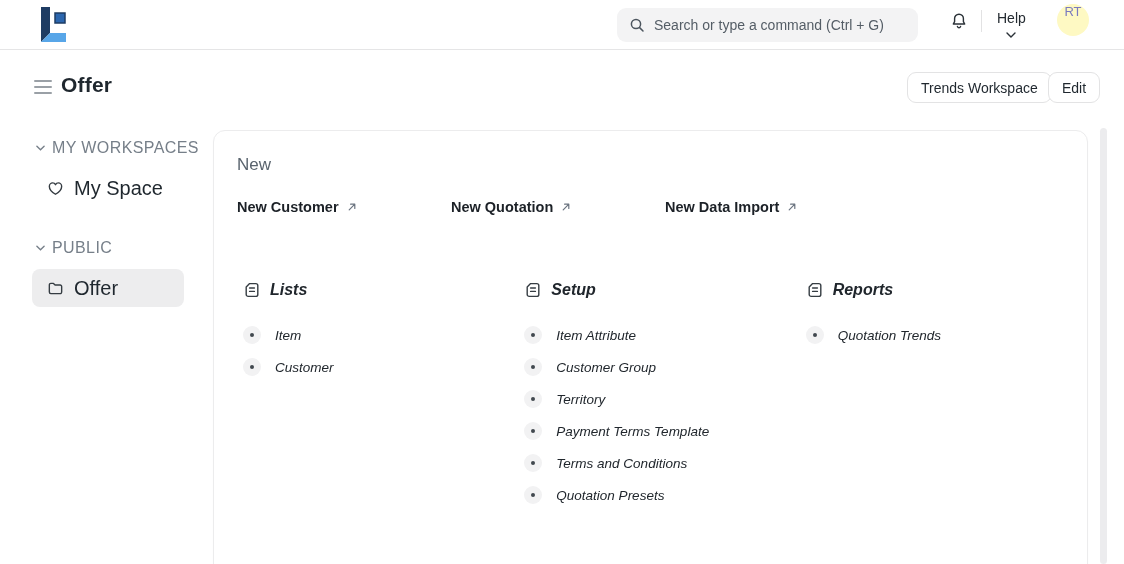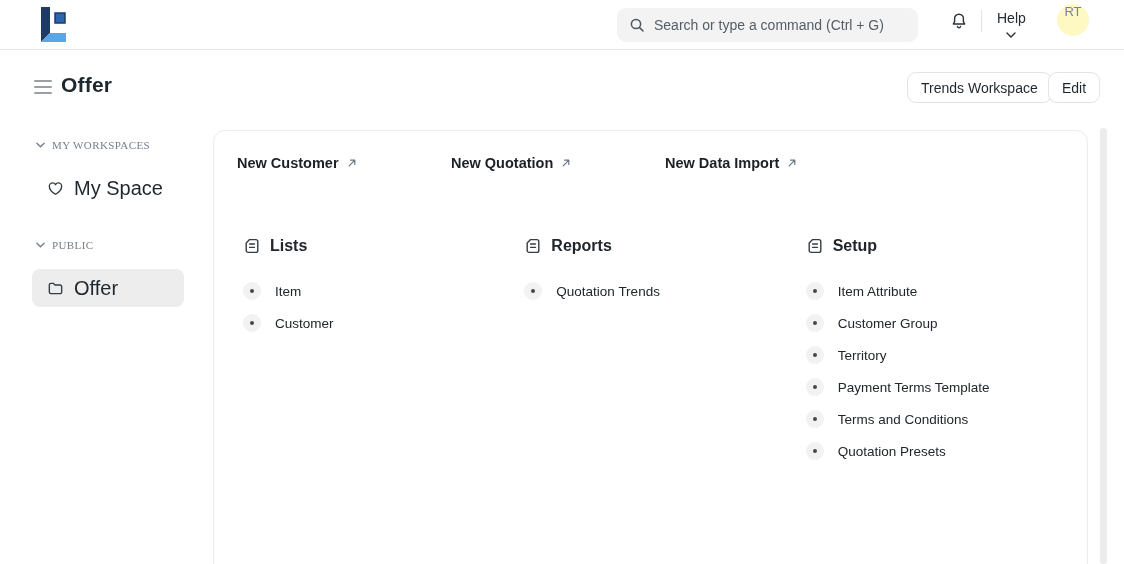--- a/index.html
+++ b/index.html
@@ -32,38 +32,38 @@
     font-weight:bold; letter-spacing:.2px; }
   .btn { position:absolute; top:72px; height:31px; background:#ffffff;
     border:1px solid #e3e3e4; border-radius:9px; font-size:14px; color:#1f272e;
     display:flex; align-items:center; padding:0 13px; cursor:pointer;
     font-family:inherit; }
   .btn-create { left:907px; }
   .btn-edit { left:1048px; }
 
   
   .section-label { position:absolute; display:flex; align-items:center; gap:7px;
-    font-size:11px; font-weight:500; letter-spacing:.4px; color:#767f89;
-    cursor:pointer;font-family:Liberation Serif, serif; }
+    font-size:16px; font-weight:500; letter-spacing:.4px; color:#767f89;
+    cursor:pointer; }
   .sb-item { position:absolute; left:32px; width:152px; height:38px;
     border-radius:8px; display:flex; align-items:center; padding:0 0 0 15px;
     gap:10px; font-size:20px; color:#1f272e; cursor:pointer; }
   .sb-item.selected { background:#ededee; }
 
   
   .card { position:absolute; left:213px; top:130px; width:875px; height:470px;
     background:#ffffff; border:1px solid #ececed; border-radius:12px;
     box-shadow:0 1px 2px rgba(0,0,0,.02); }
   .new-title { margin:24px 0 0 23px; font-size:17px; color:#5a646e; }
   .shortcut-row { display:flex; margin:24px 0 0 23px; }
   .shortcut { width:214px; display:flex; align-items:center; gap:7px;
     cursor:pointer; }
   .shortcut .lbl { font-size:14.5px; font-weight:600; color:#1c2127; }
   .columns-row { display:flex; margin:66px 0 0 29px; }
-  .col { width:286px; }
+  .col { width:286px;font-style:italic; }
   .col-header { display:flex; align-items:center; gap:9px; }
   .col-header .lbl { font-size:16px; font-weight:600; color:#20262c; }
   .col-items { margin-top:20px; list-style:none; }
   .col-item { height:32px; display:flex; align-items:center; gap:14px;
     cursor:pointer; }
   .col-item .pill { width:18px; height:18px; border-radius:9px; background:#f2f2f3;
     display:flex; align-items:center; justify-content:center; flex:0 0 18px; }
   .col-item .dot { width:4px; height:4px; border-radius:50%; background:#41484f; }
   .col-item .lbl { font-size:13.5px; color:#21272d; }
 
@@ -156,20 +156,21 @@
 <div class="sb-item selected" style="top:269px;">
   <span>
     <svg width="17" height="17" viewBox="0 0 16 16" fill="none" stroke="#353c42" stroke-width="1.3" stroke-linejoin="round">
       <path d="M2.2 4.6 A1.4 1.4 0 0 1 3.6 3.2 H6.1 L7.6 4.7 H12.4 A1.4 1.4 0 0 1 13.8 6.1 V11.4 A1.4 1.4 0 0 1 12.4 12.8 H3.6 A1.4 1.4 0 0 1 2.2 11.4 Z"></path>
     </svg>
   </span>
   <span>Offer</span>
 </div>
 
 <div class="card">
+  <div class="new-title">New</div>
 
   <div class="shortcut-row">
     <div class="shortcut">
       <span class="lbl">New Customer</span>
       <span>
         <svg width="12" height="12" viewBox="0 0 12 12" fill="none" stroke="#6b7480" stroke-width="1.2" stroke-linecap="round" stroke-linejoin="round">
           <path d="M3.2 8.8 L8.8 3.2 M4.6 3.2 H8.8 V7.4"></path>
         </svg>
       </span>
     </div>
@@ -222,79 +223,79 @@
 
     <div class="col">
       <div class="col-header">
         <span>
           <svg width="18" height="18" viewBox="0 0 18 18" fill="none" stroke="#363d43" stroke-width="1.4" stroke-linejoin="round" stroke-linecap="round">
             <path d="M6.6 2.6 H12.8 A2 2 0 0 1 14.8 4.6 V13.4 A2 2 0 0 1 12.8 15.4 H5.2 A2 2 0 0 1 3.2 13.4 V6 Z"></path>
             <line x1="6.6" y1="7" x2="11.4" y2="7"></line>
             <line x1="6.6" y1="10.4" x2="11.4" y2="10.4"></line>
           </svg>
         </span>
-        <span class="lbl">Reports</span>
+        <span class="lbl">Setup</span>
       </div>
       <ul class="col-items">
         <li class="col-item">
           <span class="pill">
               <span class="dot"></span>
             </span>
-          <span class="lbl">Quotation Trends</span>
+          <span class="lbl">Item Attribute</span>
+        </li>
+        <li class="col-item">
+          <span class="pill">
+              <span class="dot"></span>
+            </span>
+          <span class="lbl">Customer Group</span>
+        </li>
+        <li class="col-item">
+          <span class="pill">
+              <span class="dot"></span>
+            </span>
+          <span class="lbl">Territory</span>
+        </li>
+        <li class="col-item">
+          <span class="pill">
+              <span class="dot"></span>
+            </span>
+          <span class="lbl">Payment Terms Template</span>
+        </li>
+        <li class="col-item">
+          <span class="pill">
+              <span class="dot"></span>
+            </span>
+          <span class="lbl">Terms and Conditions</span>
+        </li>
+        <li class="col-item">
+          <span class="pill">
+              <span class="dot"></span>
+            </span>
+          <span class="lbl">Quotation Presets</span>
         </li>
       </ul>
     </div>
 
     <div class="col">
       <div class="col-header">
         <span>
           <svg width="18" height="18" viewBox="0 0 18 18" fill="none" stroke="#363d43" stroke-width="1.4" stroke-linejoin="round" stroke-linecap="round">
             <path d="M6.6 2.6 H12.8 A2 2 0 0 1 14.8 4.6 V13.4 A2 2 0 0 1 12.8 15.4 H5.2 A2 2 0 0 1 3.2 13.4 V6 Z"></path>
             <line x1="6.6" y1="7" x2="11.4" y2="7"></line>
             <line x1="6.6" y1="10.4" x2="11.4" y2="10.4"></line>
           </svg>
         </span>
-        <span class="lbl">Setup</span>
+        <span class="lbl">Reports</span>
       </div>
       <ul class="col-items">
         <li class="col-item">
           <span class="pill">
               <span class="dot"></span>
             </span>
-          <span class="lbl">Item Attribute</span>
-        </li>
-        <li class="col-item">
-          <span class="pill">
-              <span class="dot"></span>
-            </span>
-          <span class="lbl">Customer Group</span>
-        </li>
-        <li class="col-item">
-          <span class="pill">
-              <span class="dot"></span>
-            </span>
-          <span class="lbl">Territory</span>
-        </li>
-        <li class="col-item">
-          <span class="pill">
-              <span class="dot"></span>
-            </span>
-          <span class="lbl">Payment Terms Template</span>
-        </li>
-        <li class="col-item">
-          <span class="pill">
-              <span class="dot"></span>
-            </span>
-          <span class="lbl">Terms and Conditions</span>
-        </li>
-        <li class="col-item">
-          <span class="pill">
-              <span class="dot"></span>
-            </span>
-          <span class="lbl">Quotation Presets</span>
+          <span class="lbl">Quotation Trends</span>
         </li>
       </ul>
     </div>
 
   </div>
 </div>
 
 <div class="scroll-track"></div>
 
 </body></html>

